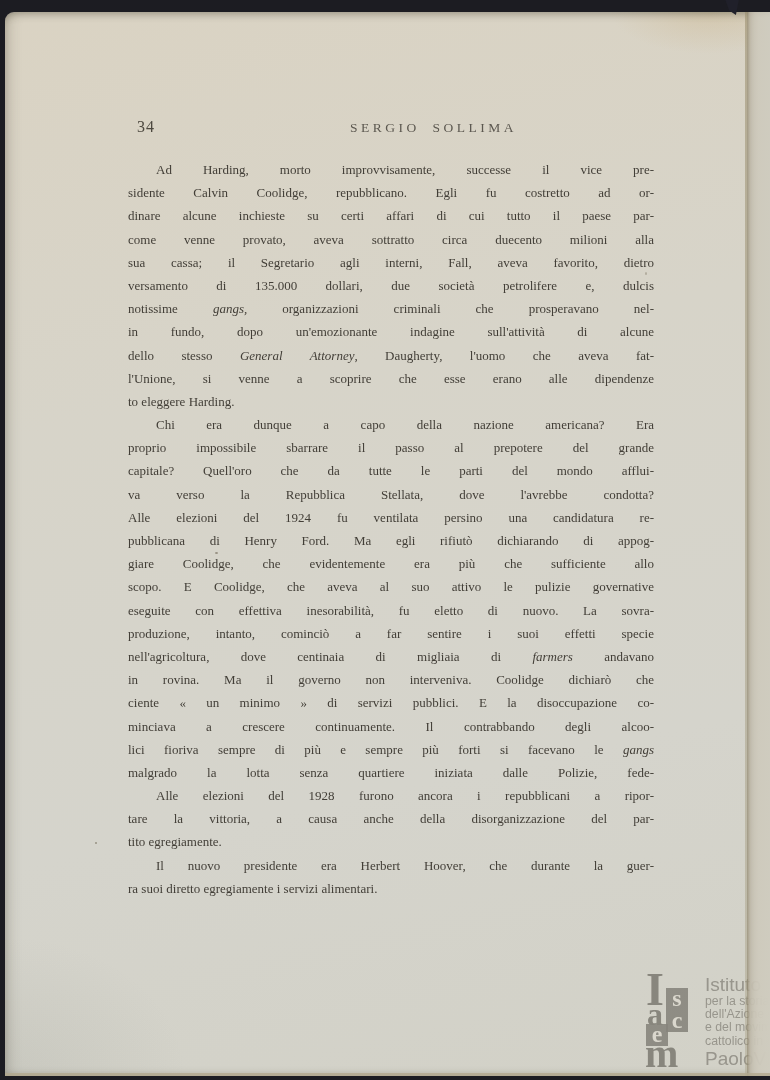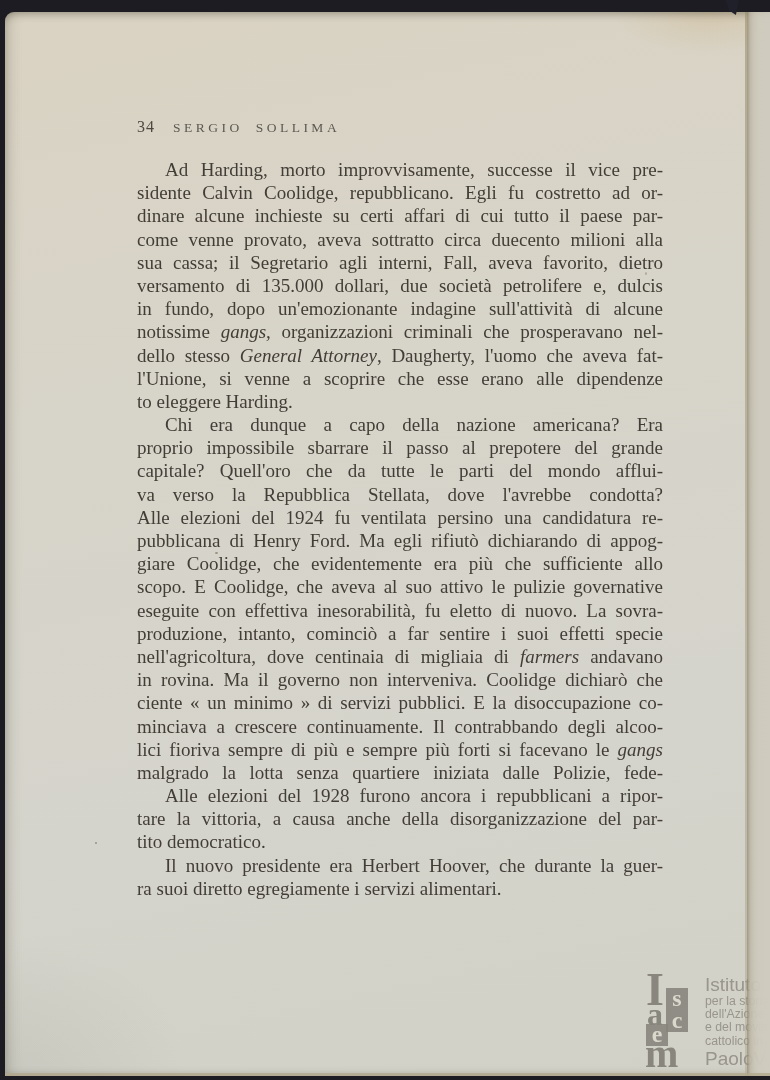--- a/index.html
+++ b/index.html
@@ -29,29 +29,29 @@
   }
   .fold-line{position:absolute;top:0;bottom:0;right:23px;width:2px;background:linear-gradient(180deg,rgba(150,138,105,0.55),rgba(160,150,120,0.35));}
   .bottom-edge{position:absolute;left:0;right:0;bottom:0;height:3px;background:#b3a98f;opacity:.8;}
   .notch{position:absolute;top:-1px;left:725px;width:14px;height:16px;background:#20202a;clip-path:polygon(0 0,100% 0,78% 100%,30% 72%);}
   .speck{position:absolute;border-radius:50%;background:rgba(90,80,60,.5);}
 
   
   .header{position:absolute;left:132px;right:112px;top:106px;height:22px;color:#575349;}
   .pagenum{position:absolute;left:0;top:0;font-size:16px;letter-spacing:1px;color:#4c483f;}
   .running-title{
-    position:absolute;left:0;right:0;top:2px;
+    position:absolute;left:0;right:0;top:2px;text-align:center;
     font-size:13.5px;letter-spacing:3.5px;word-spacing:6px;color:#5c5850;
     transform:translateX(36px);
   }
 
   
   .text-block{
-    position:absolute;left:132px;top:146px;width:526px;
-    font-size:19px;color:#423e37;
+    position:absolute;left:123px;top:146px;width:526px;
+    font-size:13px;color:#423e37;
   }
   .line{
     line-height:23.2px;height:23.2px;white-space:nowrap;
     text-align:justify;text-align-last:justify;
     overflow:visible;
   }
   .line span{white-space:normal;}
   .line{white-space:normal;}
   .line.first{text-indent:28px;}
   .line.last{text-align-last:left;}
@@ -90,22 +90,22 @@
       <span class="running-title">SERGIO SOLLIMA</span>
     </div>
 
     <div class="text-block">
         <div class="line first"><span>Ad Harding, morto improvvisamente, successe il vice pre-</span></div>
         <div class="line"><span>sidente Calvin Coolidge, repubblicano. Egli fu costretto ad or-</span></div>
         <div class="line"><span>dinare alcune inchieste su certi affari di cui tutto il paese par-</span></div>
         <div class="line"><span>come venne provato, aveva sottratto circa duecento milioni alla</span></div>
         <div class="line"><span>sua cassa; il Segretario agli interni, Fall, aveva favorito, dietro</span></div>
         <div class="line"><span>versamento di 135.000 dollari, due società petrolifere e, dulcis</span></div>
+        <div class="line"><span>notissime </span><span class="it">gangs,</span><span> organizzazioni criminali che prosperavano nel-</span></div>
         <div class="line"><span>in fundo, dopo un'emozionante indagine sull'attività di alcune</span></div>
-        <div class="line"><span>notissime </span><span class="it">gangs,</span><span> organizzazioni criminali che prosperavano nel-</span></div>
         <div class="line"><span>dello stesso </span><span class="it">General Attorney</span><span>, Daugherty, l'uomo che aveva fat-</span></div>
         <div class="line"><span>l'Unione, si venne a scoprire che esse erano alle dipendenze</span></div>
         <div class="line last"><span>to eleggere Harding.</span></div>
         <div class="line first"><span>Chi era dunque a capo della nazione americana? Era</span></div>
         <div class="line"><span>proprio impossibile sbarrare il passo al prepotere del grande</span></div>
         <div class="line"><span>capitale? Quell'oro che da tutte le parti del mondo afflui-</span></div>
         <div class="line"><span>va verso la Repubblica Stellata, dove l'avrebbe condotta?</span></div>
         <div class="line"><span>Alle elezioni del 1924 fu ventilata persino una candidatura re-</span></div>
         <div class="line"><span>pubblicana di Henry Ford. Ma egli rifiutò dichiarando di appog-</span></div>
         <div class="line"><span>giare Coolidge, che evidentemente era più che sufficiente allo</span></div>
@@ -113,21 +113,21 @@
         <div class="line"><span>eseguite con effettiva inesorabilità, fu eletto di nuovo. La sovra-</span></div>
         <div class="line"><span>produzione, intanto, cominciò a far sentire i suoi effetti specie</span></div>
         <div class="line"><span>nell'agricoltura, dove centinaia di migliaia di </span><span class="it">farmers</span><span> andavano</span></div>
         <div class="line"><span>in rovina. Ma il governo non interveniva. Coolidge dichiarò che</span></div>
         <div class="line"><span>ciente « un minimo » di servizi pubblici. E la disoccupazione co-</span></div>
         <div class="line"><span>minciava a crescere continuamente. Il contrabbando degli alcoo-</span></div>
         <div class="line"><span>lici fioriva sempre di più e sempre più forti si facevano le </span><span class="it">gangs</span></div>
         <div class="line"><span>malgrado la lotta senza quartiere iniziata dalle Polizie, fede-</span></div>
         <div class="line first"><span>Alle elezioni del 1928 furono ancora i repubblicani a ripor-</span></div>
         <div class="line"><span>tare la vittoria, a causa anche della disorganizzazione del par-</span></div>
-        <div class="line last"><span>tito democratico.</span></div>
+        <div class="line last"><span>tito egregiamente.</span></div>
         <div class="line first"><span>Il nuovo presidente era Herbert Hoover, che durante la guer-</span></div>
         <div class="line last"><span>ra suoi diretto egregiamente i servizi alimentari.</span></div>
       </div>
 
     <div class="watermark">
       <div class="wm-logo">
         <span class="wm-letter wm-I">I</span>
         <span class="wm-block wm-s">s</span>
         <span class="wm-letter wm-a">a</span>
         <span class="wm-block wm-c">c</span>

